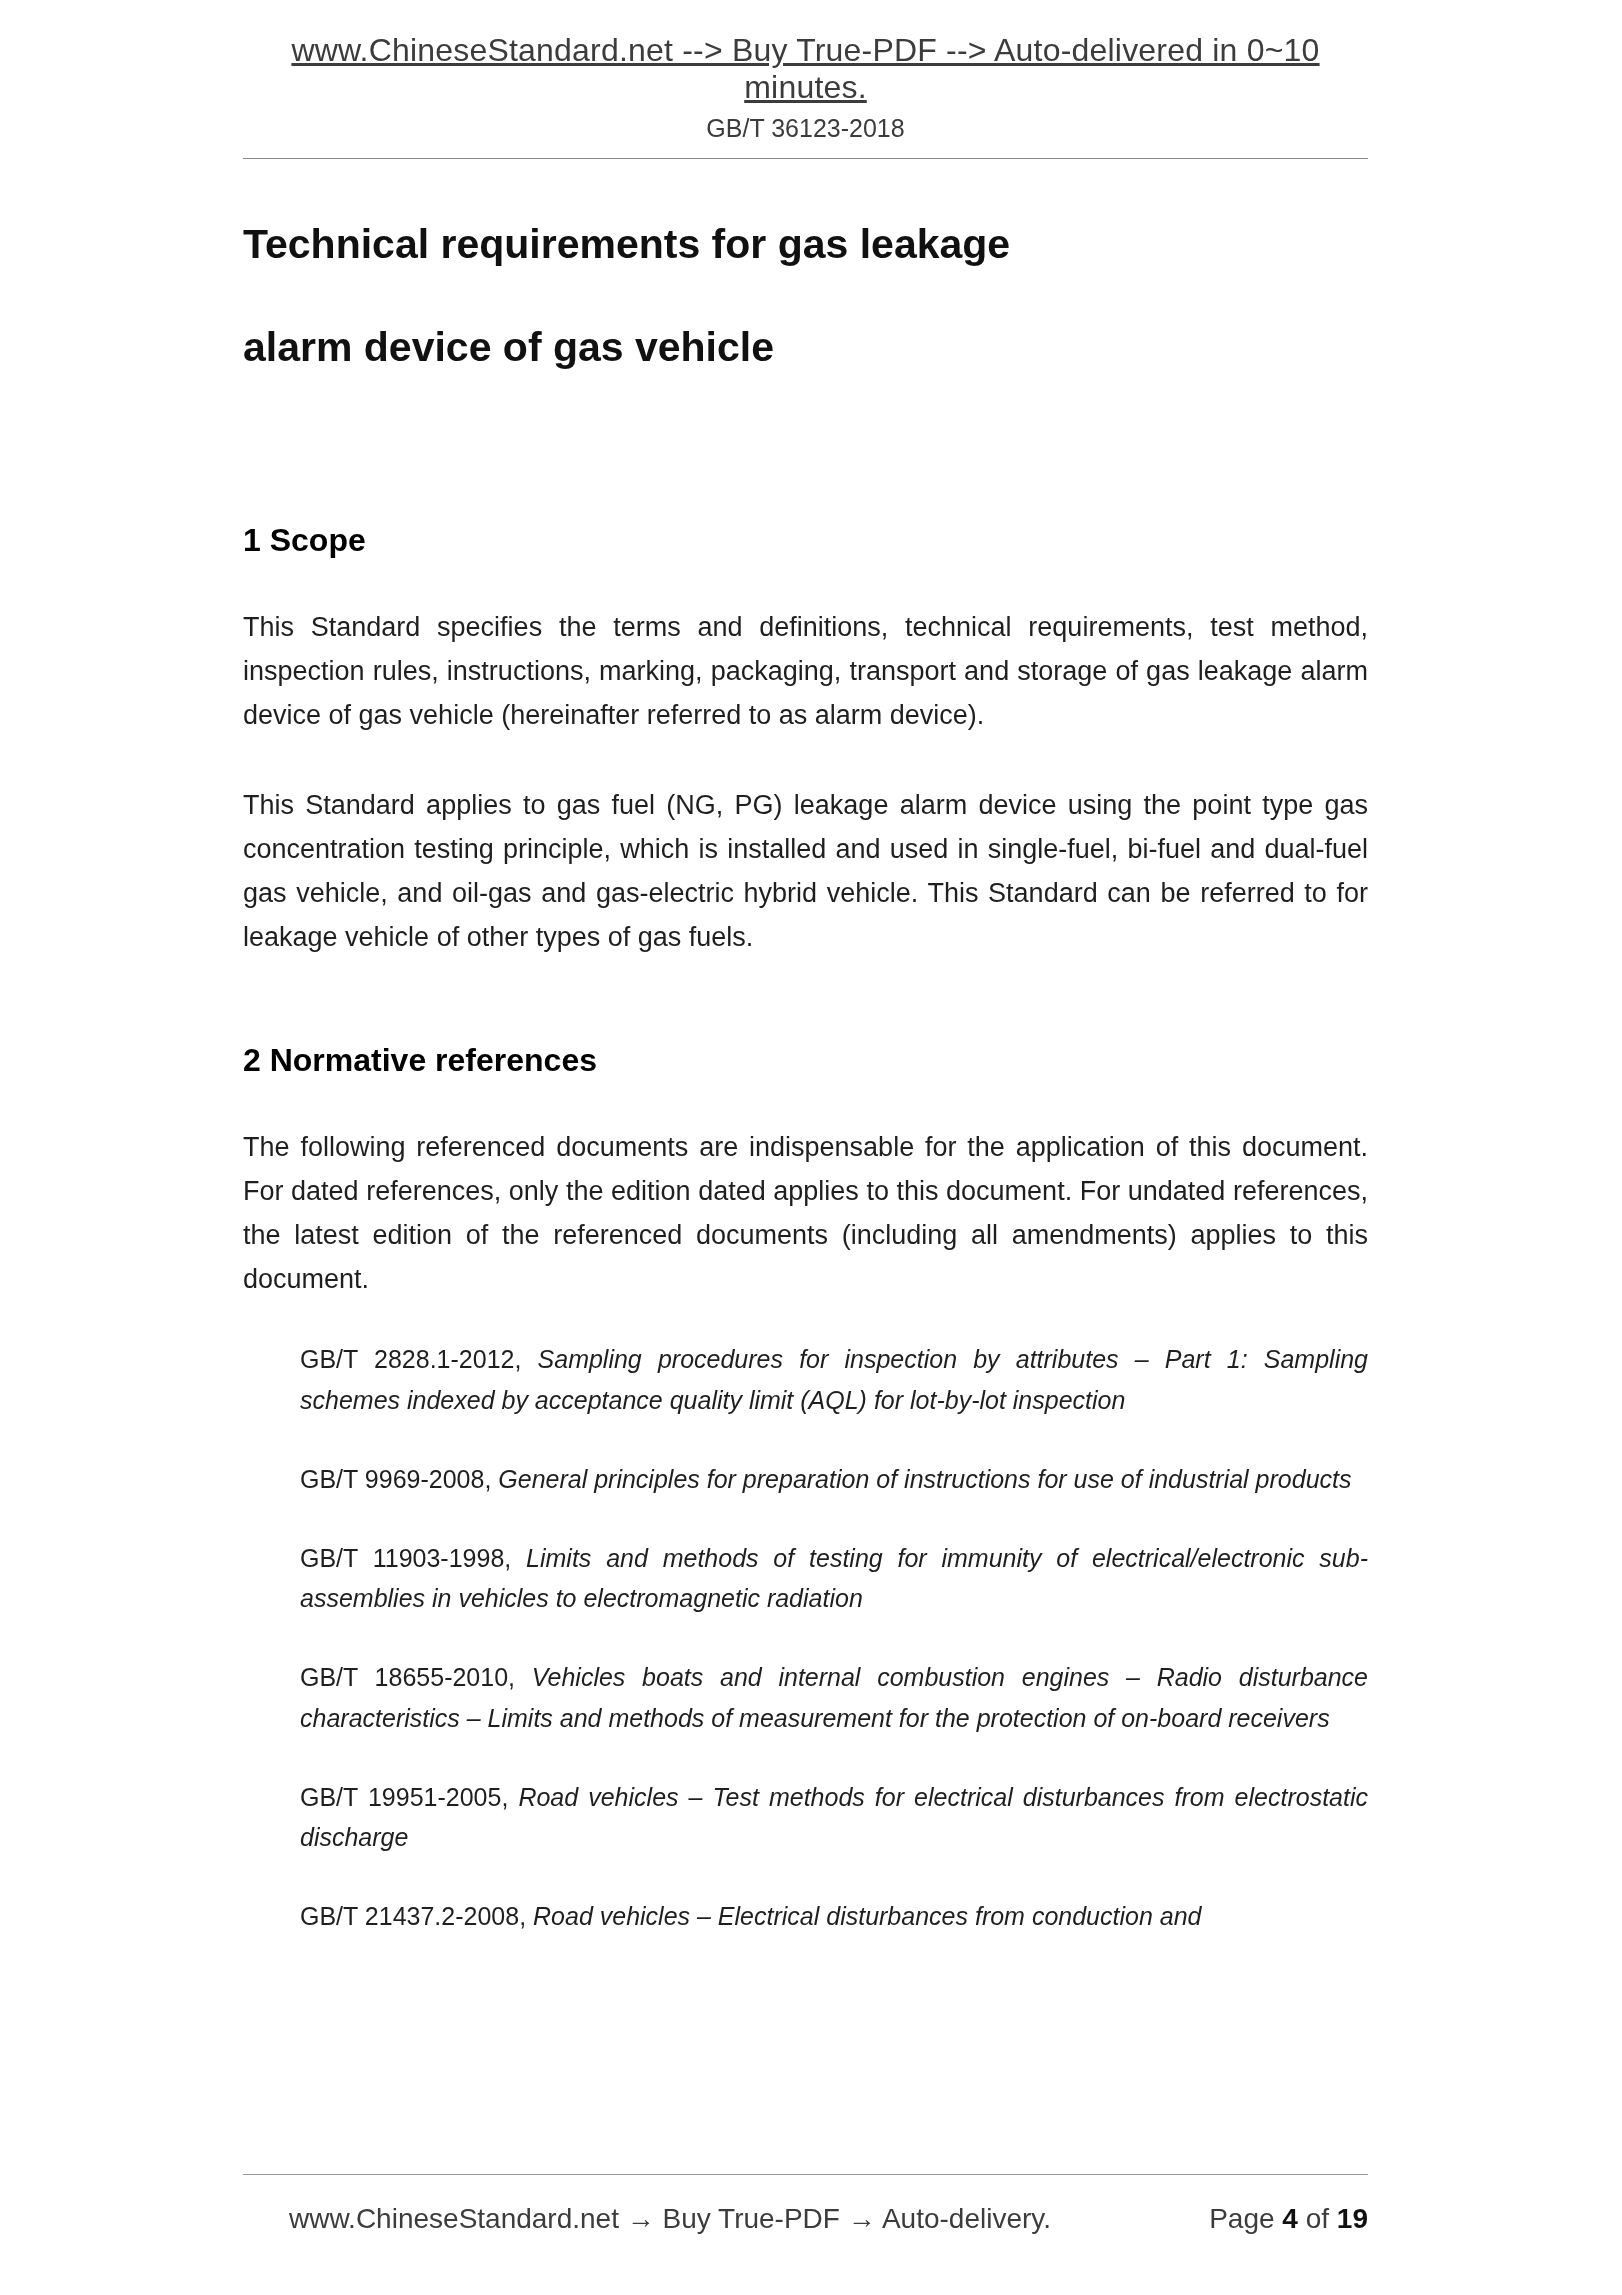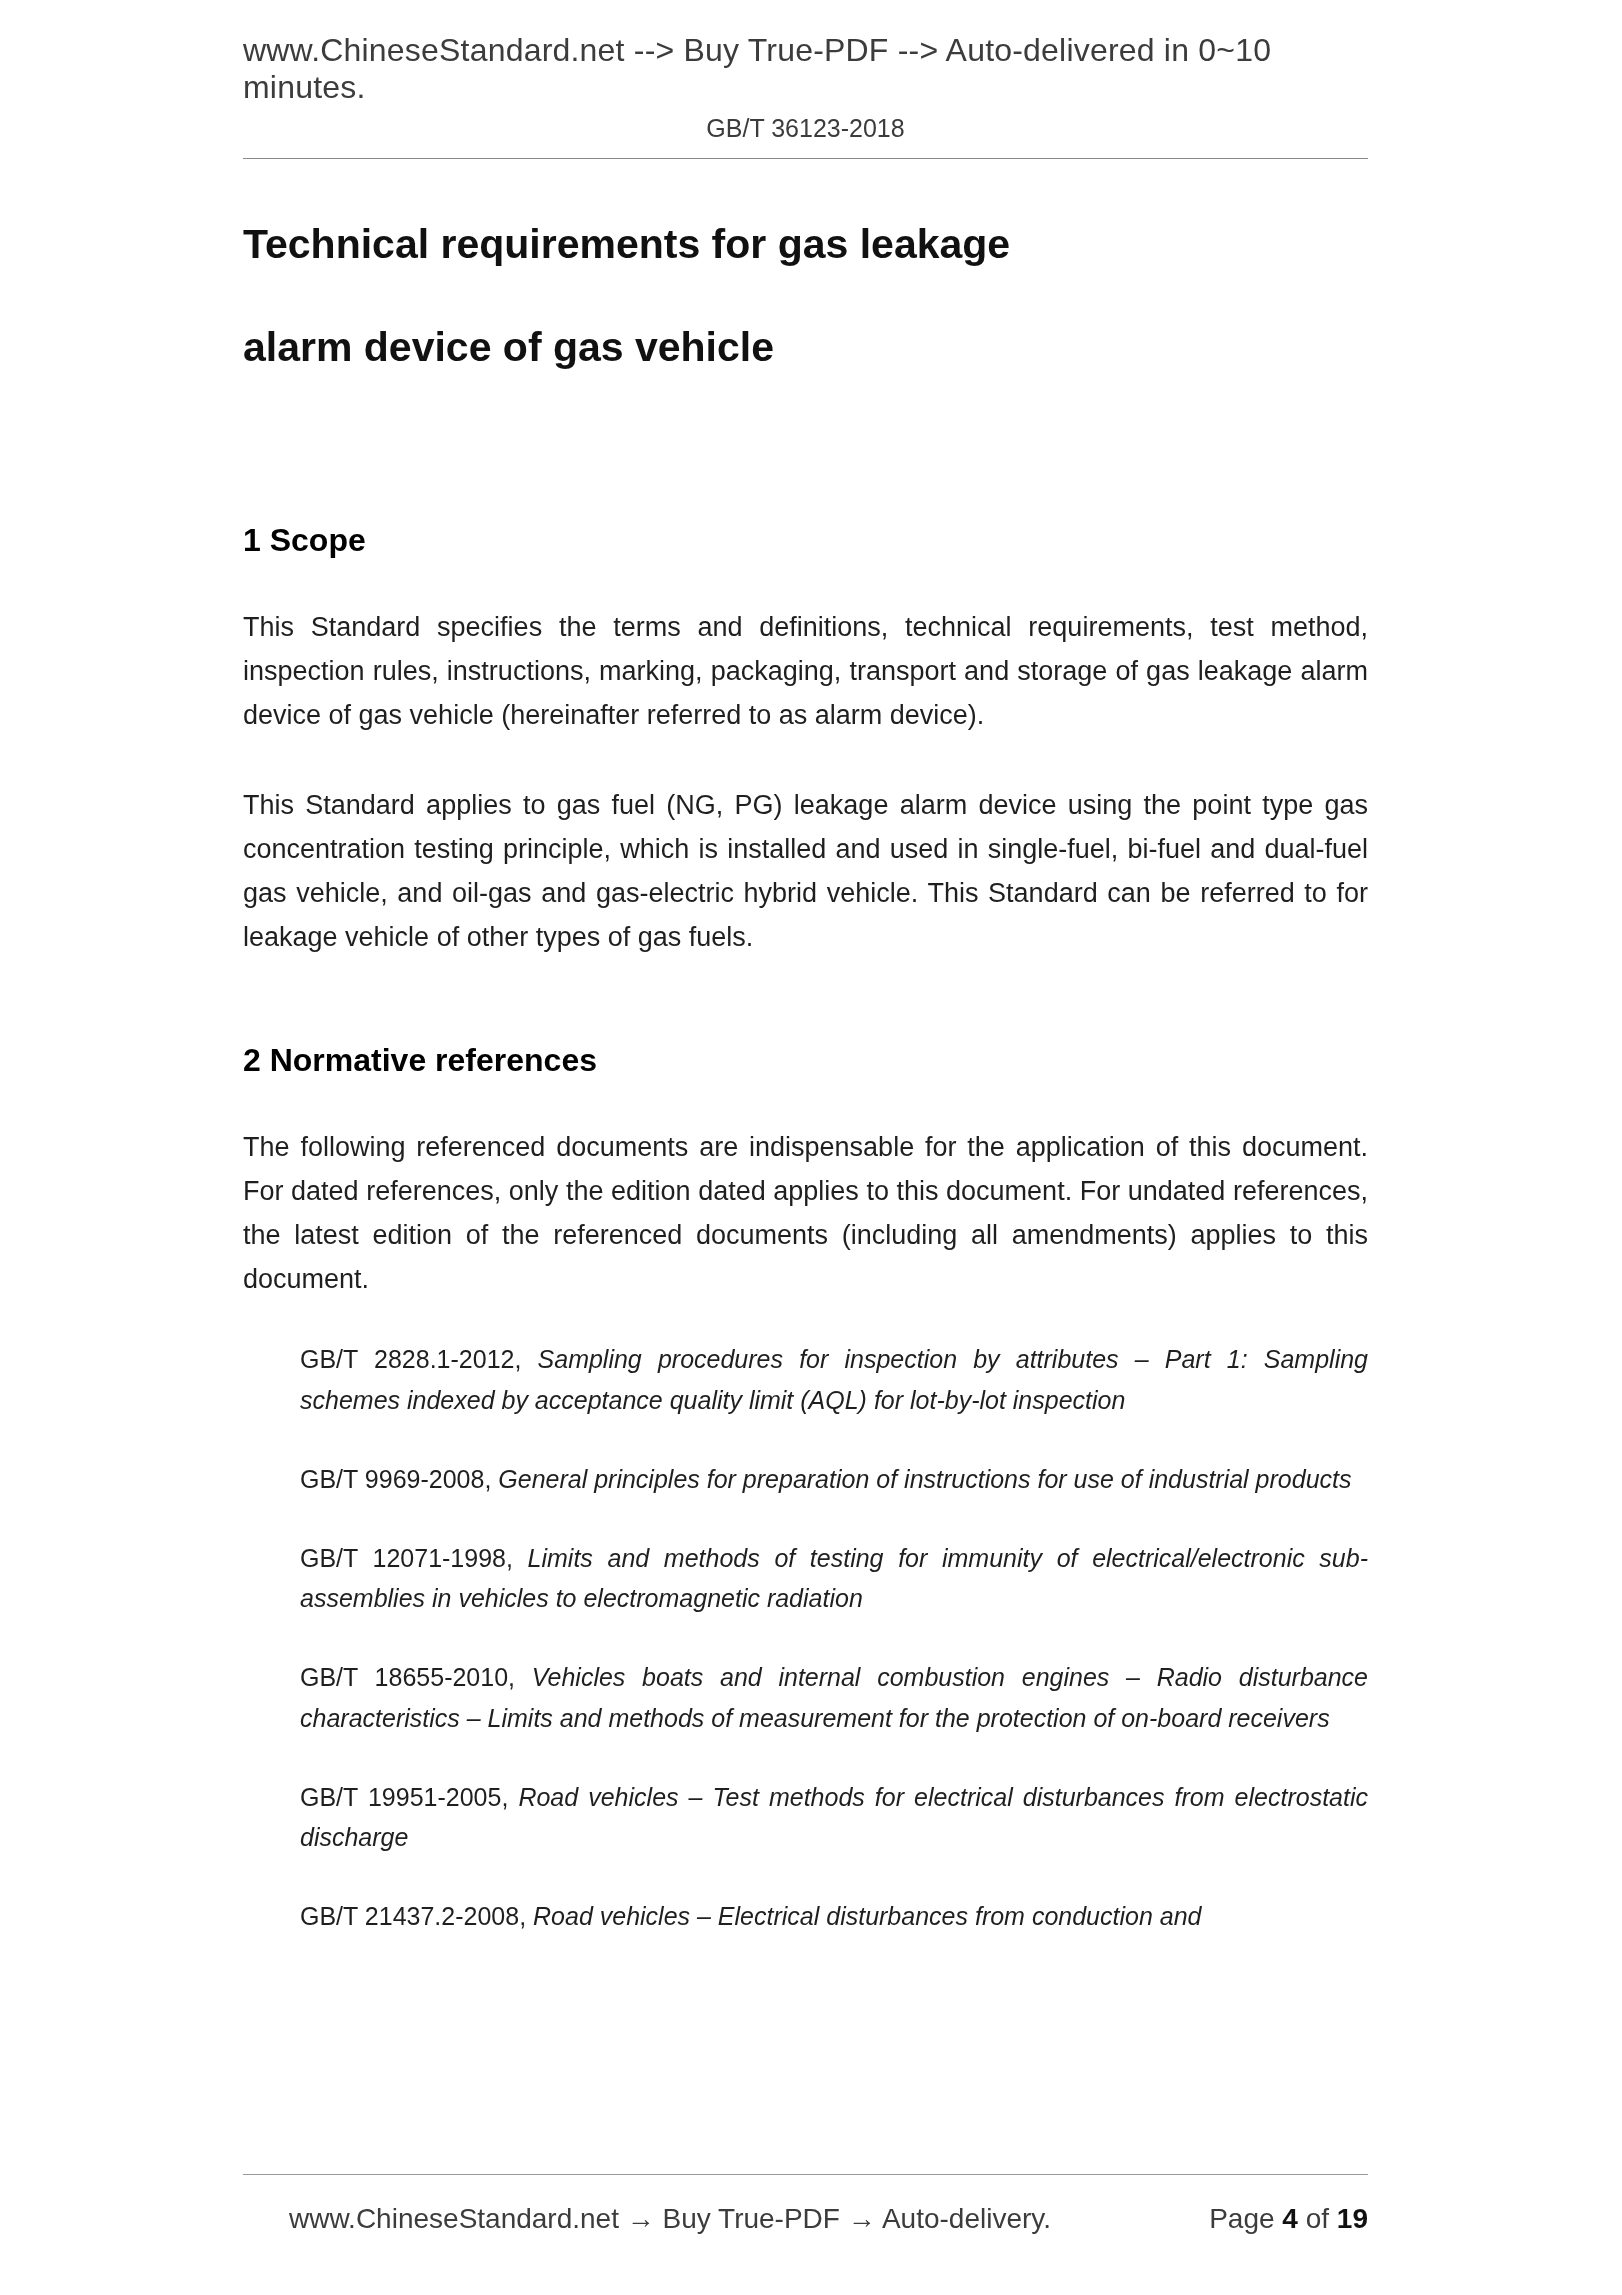--- a/index.html
+++ b/index.html
@@ -15,23 +15,25 @@
     color: #1f1f1f;
     overflow: hidden;
   }
 
   .content {
     padding: 32px 255px 0 243px;
   }
 
   
   .hdr-note {
+    text-align: center;
     font-size: 32px;
     color: #3c3c3c;
     letter-spacing: 0.2px;
+    text-decoration: underline;
   }
   .hdr-doc {
     text-align: center;
     font-size: 25px;
     color: #3c3c3c;
     margin-top: 8.3px;
   }
   .hdr-rule {
     border: none;
     border-top: 1.7px solid #8a8a8a;
@@ -122,21 +124,21 @@
       <span class="ref-code">GB/T 2828.1-2012,</span>
       <span class="ref-title">Sampling procedures for inspection by attributes – Part 1: Sampling schemes indexed by acceptance quality limit (AQL) for lot-by-lot inspection</span>
     </p>
 
     <p class="ref">
       <span class="ref-code">GB/T 9969-2008,</span>
       <span class="ref-title">General principles for preparation of instructions for use of industrial products</span>
     </p>
 
     <p class="ref">
-      <span class="ref-code">GB/T 12071-1998,</span>
+      <span class="ref-code">GB/T 11903-1998,</span>
       <span class="ref-title">Limits and methods of testing for immunity of electrical/electronic sub-assemblies in vehicles to electromagnetic radiation</span>
     </p>
 
     <p class="ref">
       <span class="ref-code">GB/T 18655-2010,</span>
       <span class="ref-title">Vehicles boats and internal combustion engines – Radio disturbance characteristics – Limits and methods of measurement for the protection of on-board receivers</span>
     </p>
 
     <p class="ref">
       <span class="ref-code">GB/T 19951-2005,</span>

